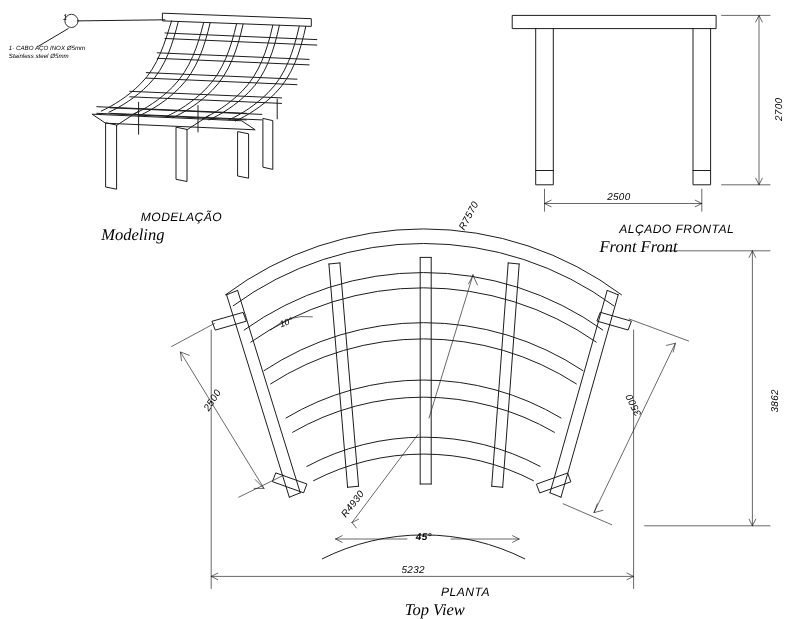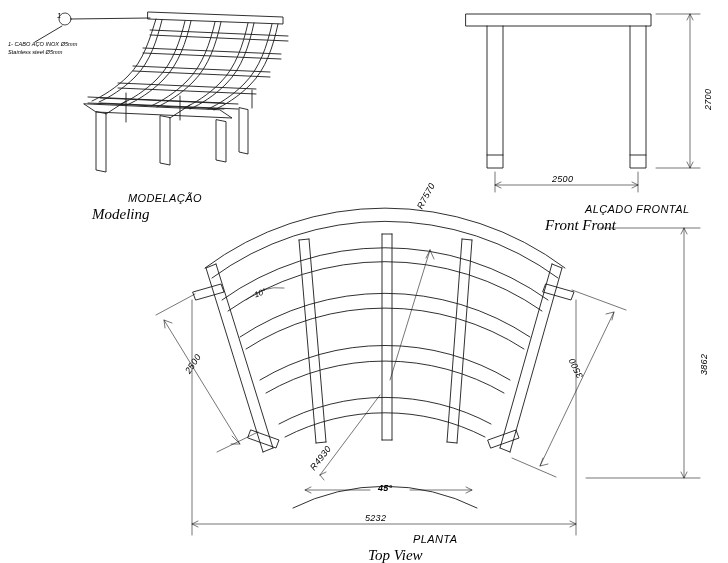--- a/index.html
+++ b/index.html
@@ -225,24 +225,24 @@
   </svg>
 
   <div class="lbl" style="left:57px; top:12px; font-size:7.5px; font-style:italic;">1</div>
 
   <div class="lbl note" style="left:8px; top:41px;">1- CABO AÇO INOX Ø5mm</div>
   <div class="lbl note" style="left:8px; top:49px;">Stainless steel Ø5mm</div>
 
   <div class="lbl caption-main" style="left:84px; top:192px;">MODELAÇÃO</div>
   <div class="lbl caption-sub" style="left:92px; top:206px;">Modeling</div>
 
-  <div class="lbl caption-main" style="left:541px; top:203px;font-style:italic;">ALÇADO FRONTAL</div>
+  <div class="lbl caption-main" style="left:519px; top:203px;font-style:italic;">ALÇADO FRONTAL</div>
   <div class="lbl caption-sub" style="left:545px; top:217px;">Front Front</div>
 
-  <div class="lbl caption-main" style="left:369px; top:533px;">PLANTA</div>
+  <div class="lbl caption-main" style="left:357px; top:533px;">PLANTA</div>
   <div class="lbl caption-sub" style="left:368px; top:547px;">Top View</div>
 
   <div class="lbl dim rot90" style="left:703px; top:110px;">2700</div>
   <div class="lbl dim" style="left:552px; top:174px;">2500</div>
 
   <div class="lbl dim" style="left:415px; top:206px; transform:rotate(-62deg); transform-origin:left top;">R7570</div>
   <div class="lbl dim" style="left:308px; top:466px; transform:rotate(-52deg); transform-origin:left top;">R4930</div>
   <div class="lbl dim" style="left:183px; top:370px; transform:rotate(-57deg); transform-origin:left top;">2500</div>
   <div class="lbl dim" style="left:576px; top:380px; transform:rotate(-116deg); transform-origin:left top;">3500</div>
   <div class="lbl dim rot90" style="left:699px; top:375px;">3862</div>

